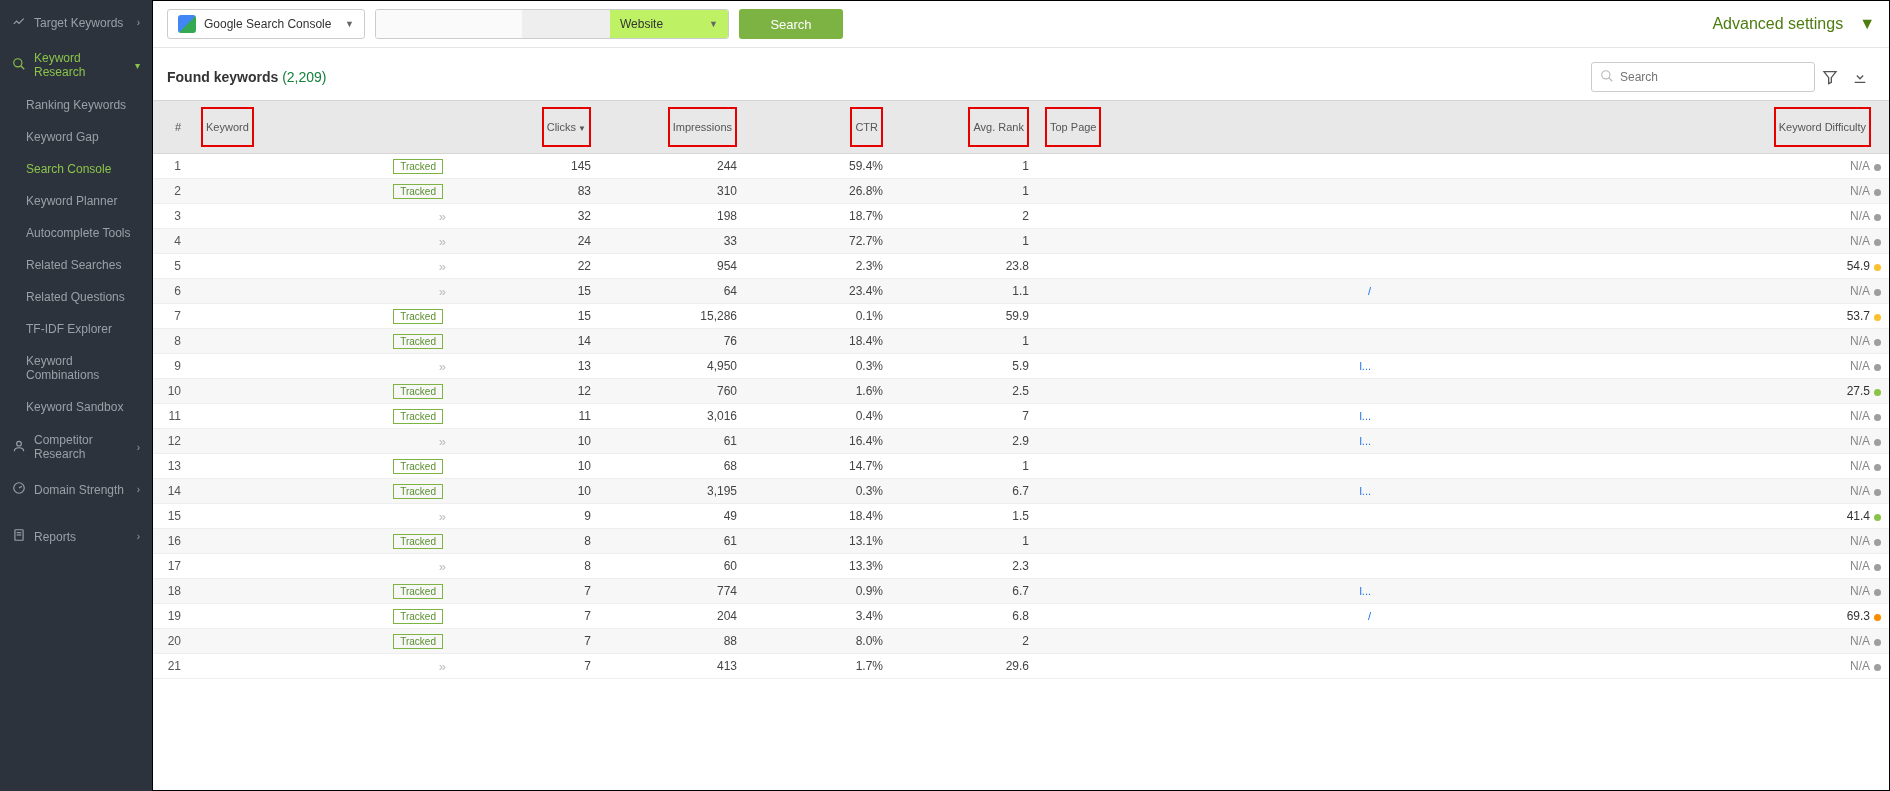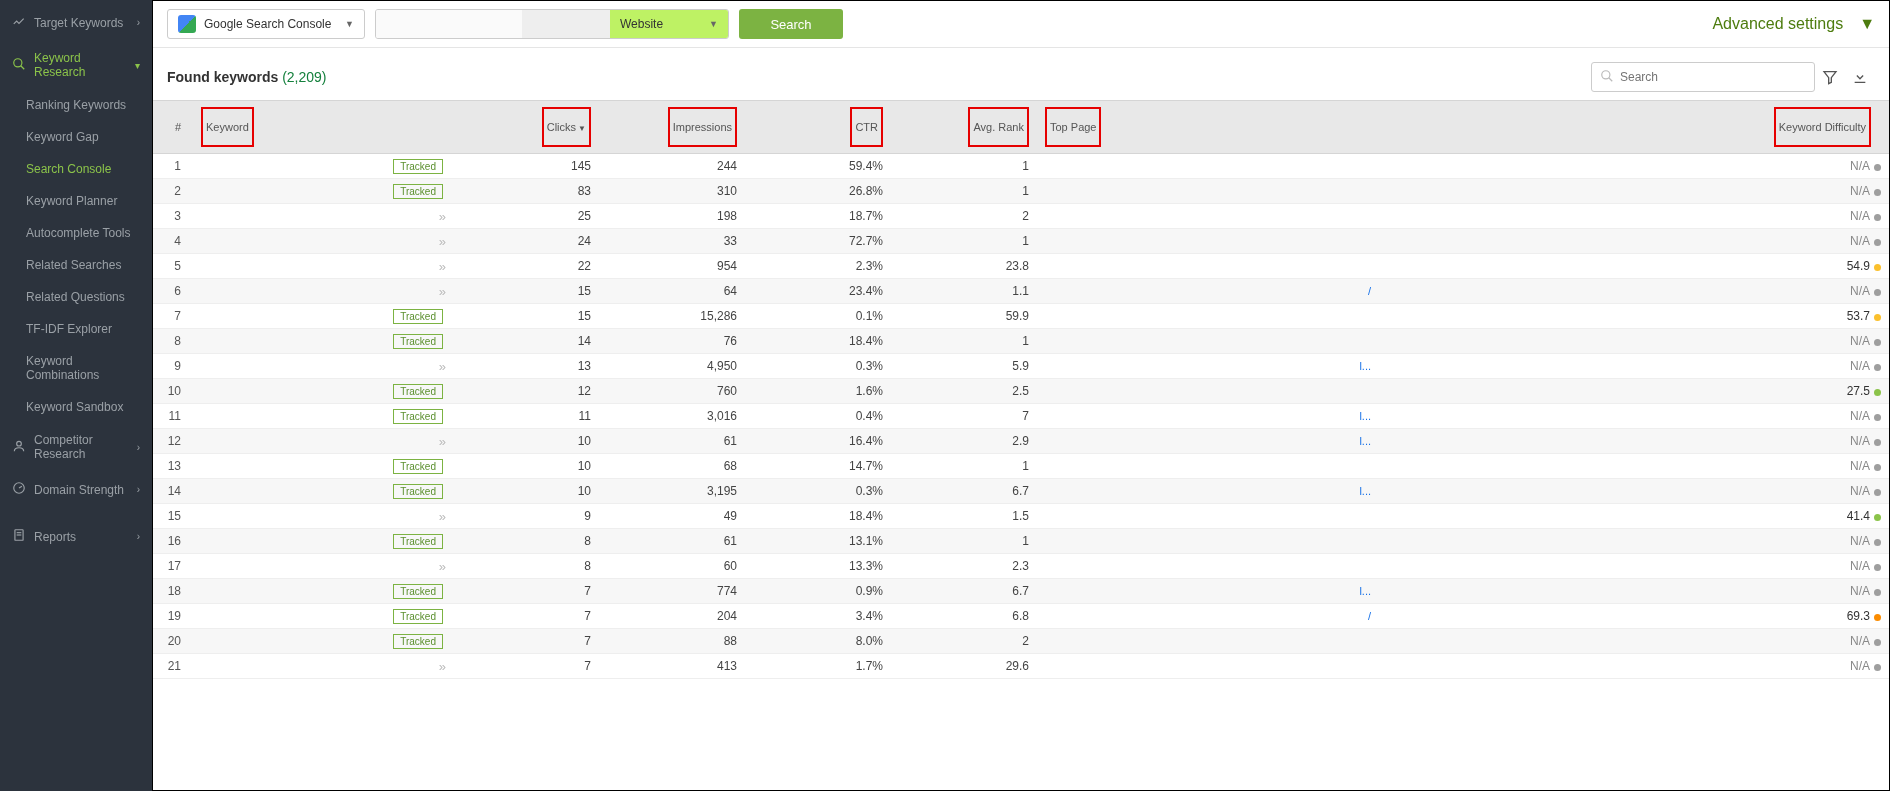--- a/index.html
+++ b/index.html
@@ -205,21 +205,21 @@
             <td class="c-clicks">83</td>
             <td class="c-imp">310</td>
             <td class="c-ctr">26.8%</td>
             <td class="c-rank">1</td>
             <td class="c-top"></td>
             <td class="c-diff"><span class="diff-val">N/A</span><span class="dot gray"></span></td>
           </tr>
           <tr>
             <td class="c-num">3</td>
             <td class="c-kw"><span class="dbl-chev">»</span></td>
-            <td class="c-clicks">25</td>
+            <td class="c-clicks">32</td>
             <td class="c-imp">198</td>
             <td class="c-ctr">18.7%</td>
             <td class="c-rank">2</td>
             <td class="c-top"></td>
             <td class="c-diff"><span class="diff-val">N/A</span><span class="dot gray"></span></td>
           </tr>
           <tr>
             <td class="c-num">4</td>
             <td class="c-kw"><span class="dbl-chev">»</span></td>
             <td class="c-clicks">24</td>

